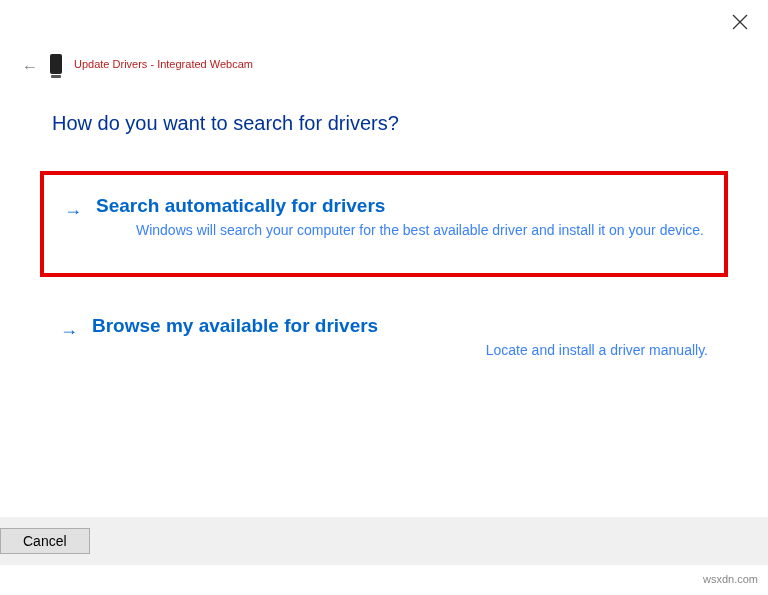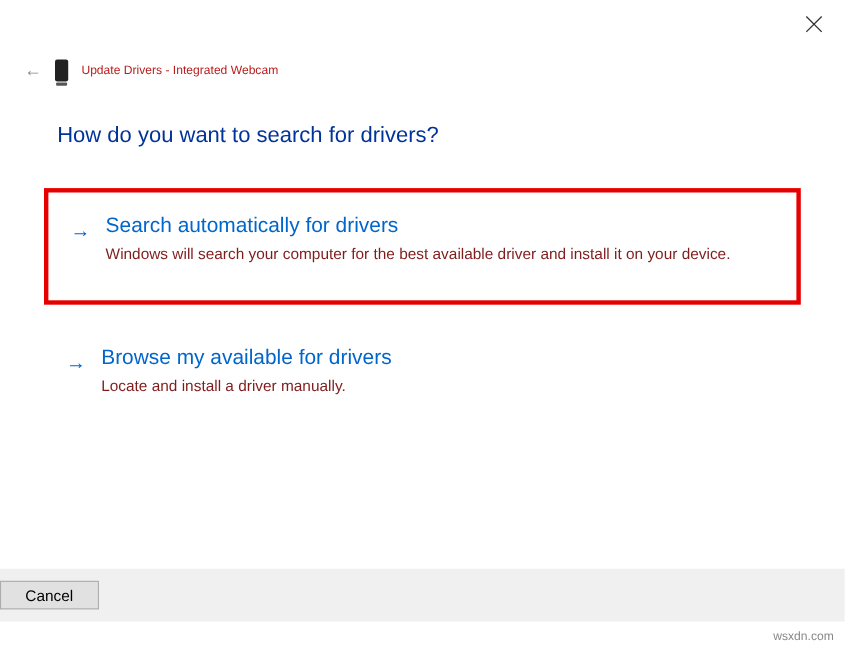--- a/index.html
+++ b/index.html
@@ -86,27 +86,28 @@
       font-size: 18px;
       padding-top: 4px;
       flex-shrink: 0;
     }
     .option-content {
       flex: 1;
     }
     .option-title {
       color: #0066cc;
       font-size: 19px;
-      font-weight: 400;
+      font-weight: 700;
       margin-bottom: 4px;
     }
     .option-desc {
-      color: #7f1d1d;
+      color: #3b82f6;
       font-size: 14px;
       line-height: 1.4;
+      text-align: right;
     }
     .footer {
       position: absolute;
       bottom: 30px;
       left: 0;
       right: 0;
       height: 48px;
       background: #f0f0f0;
       display: flex;
       justify-content: flex-start;

